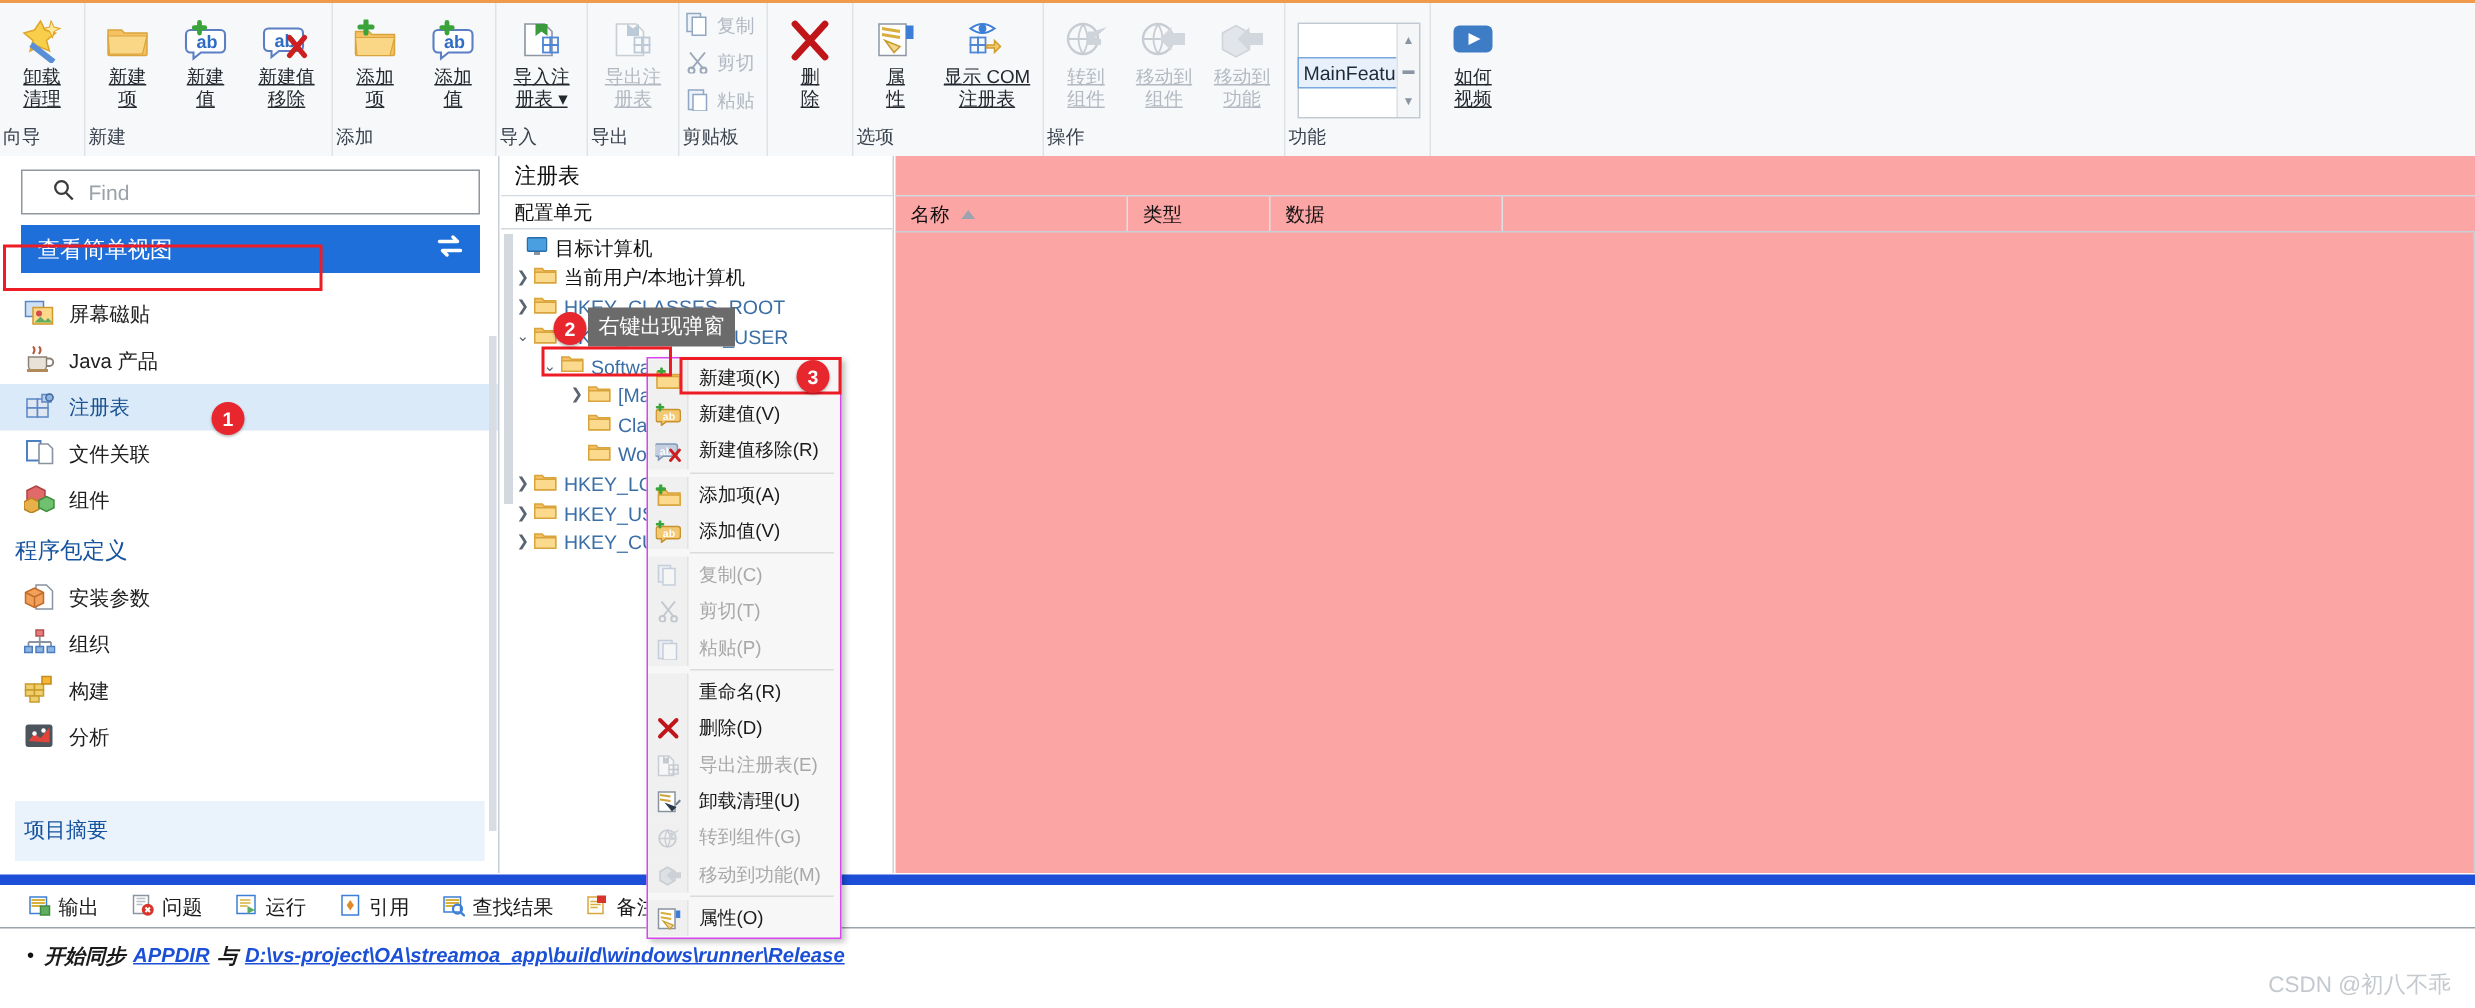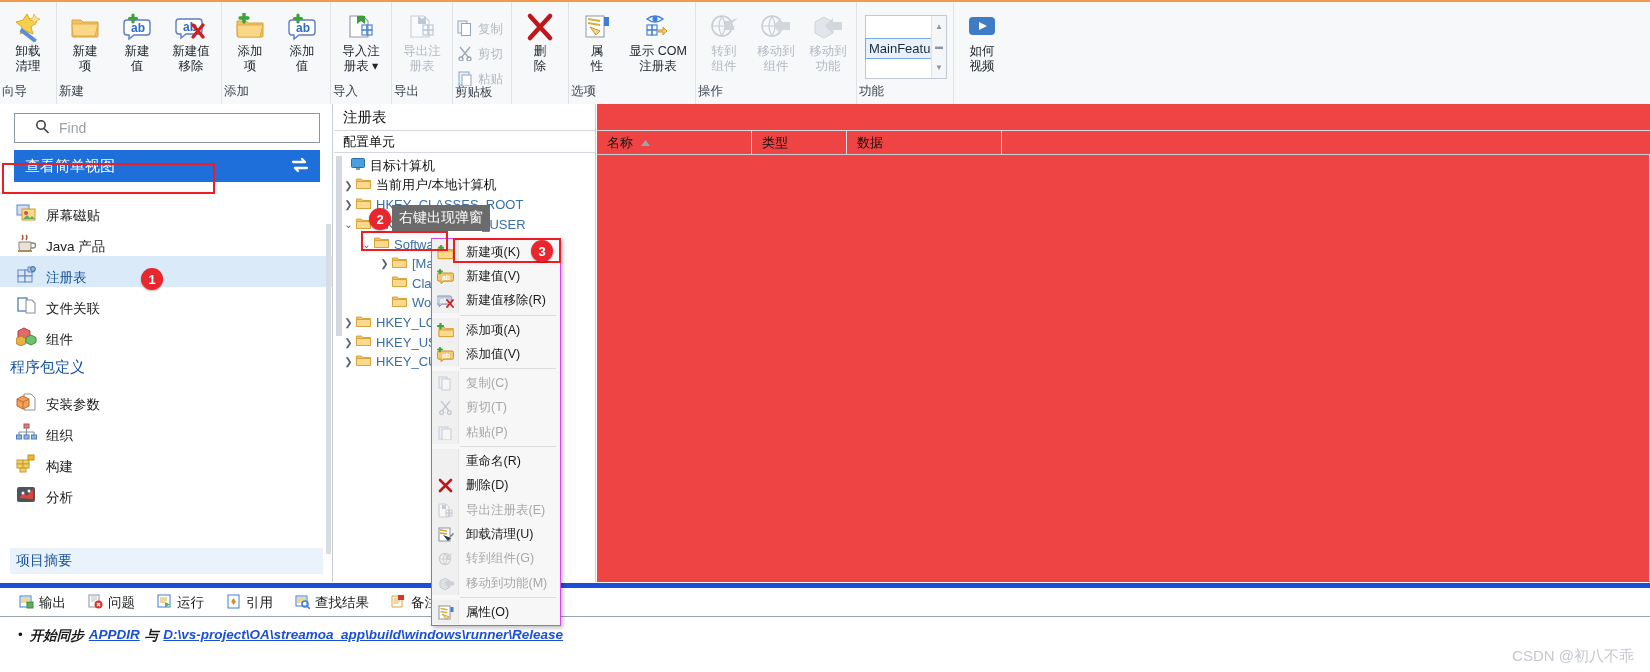--- a/index.html
+++ b/index.html
@@ -30,28 +30,29 @@
   }
   .rb-btn {
     width:52px; display:flex; flex-direction:column; align-items:center;
     padding:3px 1px 0 1px; cursor:default;
   }
   .rb-btn.wide { width:56px; }
   .rb-ico { height:34px; display:flex; align-items:center; justify-content:center; }
   .rb-txt {
     font-size:12.5px; line-height:15px; text-align:center; color:#23282f;
     white-space:pre-line;
+    text-decoration:underline;
   }
   .rb-btn.disabled .rb-txt { color:#b3b9c2; }
   .rb-btn.disabled .rb-ico { opacity:.42; }
   .rb-small {
     display:flex; align-items:center; gap:5px; padding:3px 6px 3px 2px;
     font-size:12.5px; color:#b3b9c2; height:25px;
   }
-  .rb-smallcol { display:flex; flex-direction:column; padding-top:15px; }
+  .rb-smallcol { display:flex; flex-direction:column; padding-top:3px; }
 
   
   .feat-box {
     width:82px; height:64px; border:1px solid #c2c9d2; background:#fff;
     margin:8px 4px 0 6px; position:relative; display:flex; align-items:center;
   }
   .feat-val {
     position:absolute; left:-1px; top:22px; width:78px; height:21px;
     border:1px solid #7aa9e0; background:#e8f1fb; color:#1c2b3a;
     font-size:13px; line-height:19px; padding-left:3px; white-space:nowrap;
@@ -78,30 +79,30 @@
     font-family:inherit; background:transparent;
   }
   .find-box input::placeholder { color:#9aa1a8; }
   .view-bar {
     margin:3px 12px 0 14px; height:32px; background:#1e6fd9; color:#fff;
     display:flex; align-items:center; justify-content:space-between;
     padding:0 11px; font-size:15px;
   }
   .sb-list { position:relative; }
   .sb-item {
-    display:flex; align-items:flex-end; gap:9px; height:31px;
+    display:flex; align-items:center; gap:9px; height:31px;
     padding-left:16px; font-size:13.5px; color:#202020;
   }
   .sb-item.sel { background:#dbeaf9; color:#17508f; }
   .sb-head {
     font-size:15px; color:#15539e; padding:9px 0 6px 10px;
   }
   .sb-cut { height:12px; overflow:hidden; }
   .proj-summary {
-    position:absolute; left:10px; bottom:8px; width:313px; height:26px;
+    position:absolute; left:10px; bottom:8px; width:313px; height:40px;
     background:#eaf2fb; color:#15539e; font-size:14px;
     display:flex; align-items:center; padding-left:6px;
   }
   .sb-scroll {
     position:absolute; right:1px; top:120px; width:5px; height:330px;
     background:#d8dde3;
   }
 
   
   .hl-reg {
@@ -135,21 +136,21 @@
   }
   .tnode.root { color:#111; }
   .tw { width:15px; display:flex; justify-content:center; color:#5a6572; font-size:10px; }
   .tfold { margin-right:5px; }
   .tree-vscroll {
     position:absolute; left:2px; top:52px; width:6px; height:180px; background:#d4d9df;
   }
 
   
   #list-pane {
-    position:absolute; left:597px; top:104px; right:0; height:478px; background:#ef4444;text-align:center;
+    position:absolute; left:597px; top:104px; right:0; height:478px; background:#fca5a5;text-align:center;
   }
   .lp-title { height:27px; border-bottom:1px solid #d4d9df; }
   .lp-head {
     display:flex; height:24px; border-bottom:1px solid #c9cfd6; font-size:13px;
   }
   .lp-th {
     display:flex; align-items:center; gap:7px; padding-left:10px;
     border-right:1px solid #dde1e6; color:#111;
   }
   .lp-body { border-right:1px solid #c9cfd6; height:426px; }
@@ -193,21 +194,21 @@
   .hl-newkey {
     position:absolute; left:453px; top:238px; width:108px; height:25px;
     border:2.5px solid #ee1c25; z-index:47;
   }
   #badge2 { position:absolute; left:369px; top:208px; z-index:48; }
   #badge3 { position:absolute; left:531px; top:240px; z-index:48; }
 
   
   #bottom {
     position:absolute; left:0; top:583px; width:1650px; height:89px;
-    background:#fff; border-top:5px solid #1d4ed8;
+    background:#fff; border-top:7px solid #1d4ed8;
   }
   .bt-tabs {
     display:flex; align-items:stretch; height:29px;
     border-bottom:1px solid #9aa2aa; padding-left:8px; gap:0;
   }
   .bt-tab {
     display:flex; align-items:center; gap:5px; padding:0 10px;
     font-size:13.5px; color:#1a1a1a; border:1px solid transparent;
     border-bottom:none;
   }

